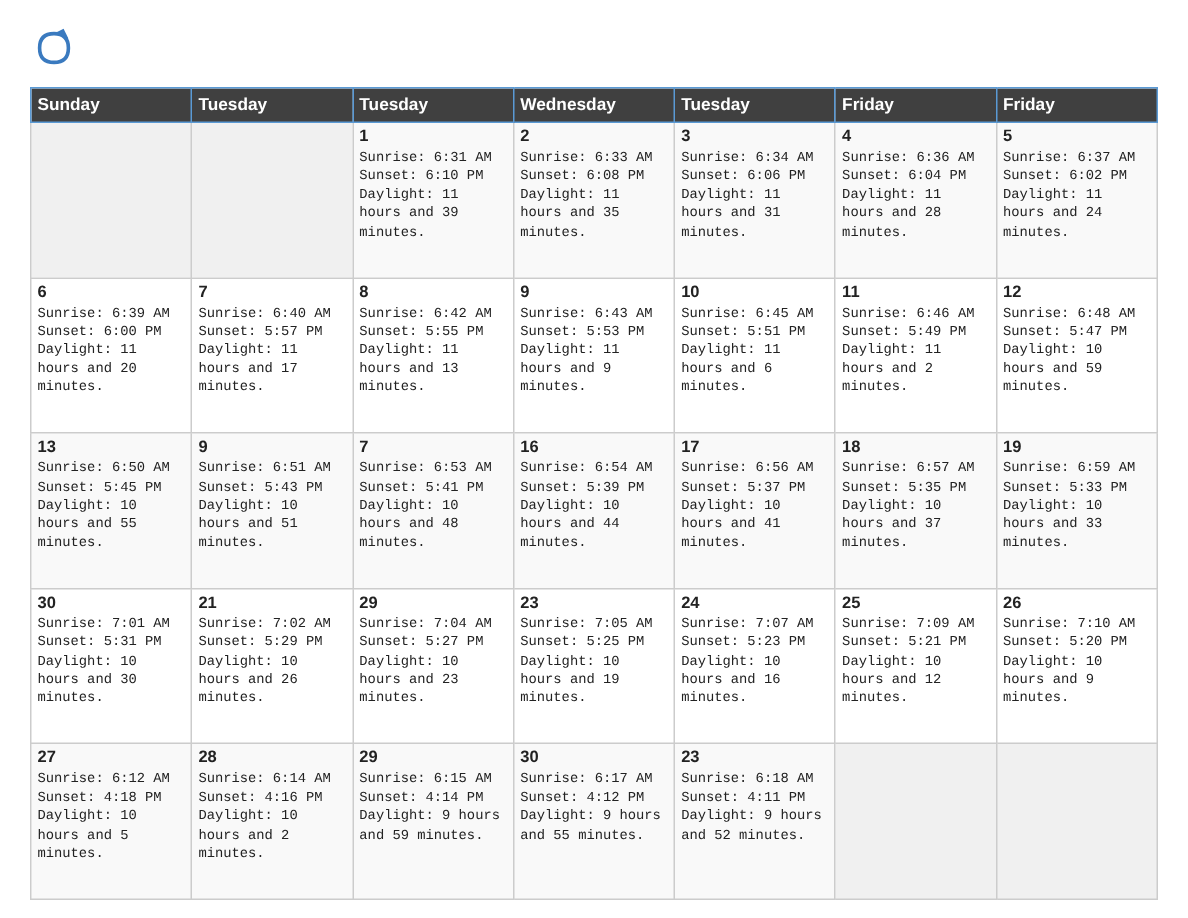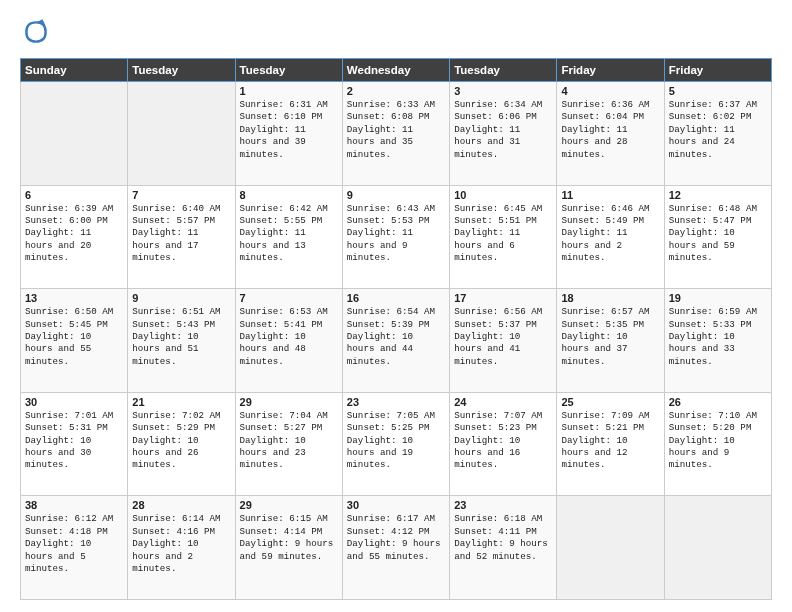--- a/index.html
+++ b/index.html
@@ -240,21 +240,21 @@
             <div class="day-number">25</div>
             <div class="cell-content">Sunrise: 7:09 AM<br>Sunset: 5:21 PM<br>Daylight: 10 hours and 12 minutes.</div>
           </td>
           <td>
             <div class="day-number">26</div>
             <div class="cell-content">Sunrise: 7:10 AM<br>Sunset: 5:20 PM<br>Daylight: 10 hours and 9 minutes.</div>
           </td>
         </tr>
         <tr>
           <td>
-            <div class="day-number">38</div>
+            <div class="day-number">27</div>
             <div class="cell-content">Sunrise: 6:12 AM<br>Sunset: 4:18 PM<br>Daylight: 10 hours and 5 minutes.</div>
           </td>
           <td>
             <div class="day-number">28</div>
             <div class="cell-content">Sunrise: 6:14 AM<br>Sunset: 4:16 PM<br>Daylight: 10 hours and 2 minutes.</div>
           </td>
           <td>
             <div class="day-number">29</div>
             <div class="cell-content">Sunrise: 6:15 AM<br>Sunset: 4:14 PM<br>Daylight: 9 hours and 59 minutes.</div>
           </td>

